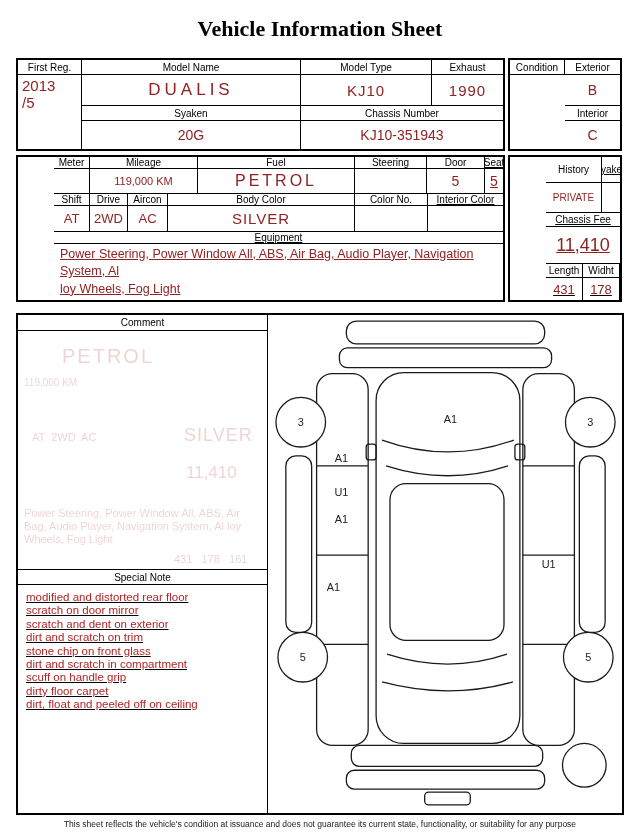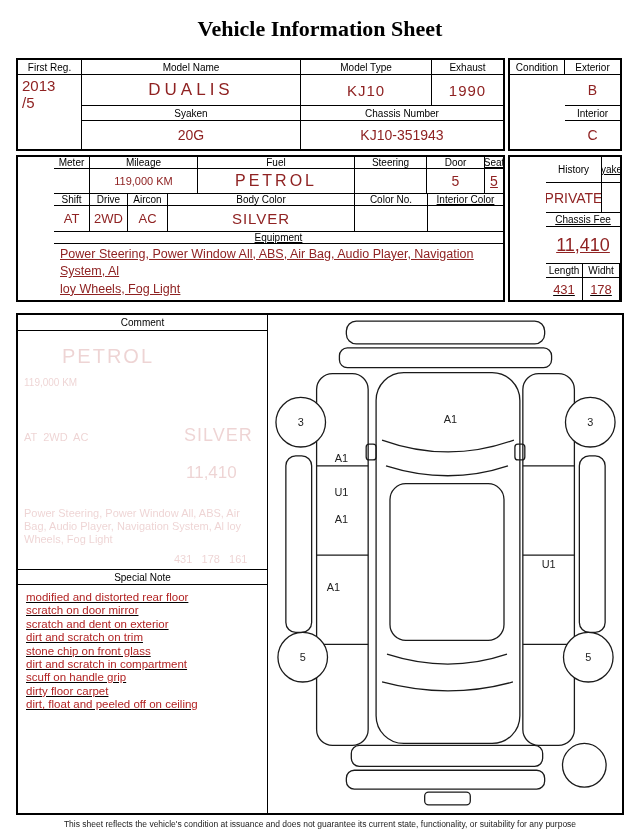--- a/index.html
+++ b/index.html
@@ -34,32 +34,32 @@
   .leftcol{width:250px;border-right:1px solid #000;display:flex;flex-direction:column;}
   .colhdr{height:16px;border-bottom:1px solid #000;display:flex;align-items:center;justify-content:center;font-size:10px;}
   .snhdr{border-top:1px solid #000;height:16px;}
   .commentbody{height:238px;position:relative;overflow:hidden;}
   .notes{padding:6px 4px 0 8px;}
   .note{font-size:11.5px;line-height:13.4px;color:#b32424;}
   .ghost{position:absolute;color:rgba(170,40,40,0.20);white-space:pre;}
   .g1{left:44px;top:14px;font-size:20px;letter-spacing:2px;}
   .g2{left:6px;top:46px;font-size:10px;}
   .g3{left:166px;top:94px;font-size:18px;letter-spacing:1px;}
-  .g4{left:6px;top:100px;font-size:11px;}
+  .g4{left:14px;top:100px;font-size:11px;}
   .g5{left:168px;top:132px;font-size:17px;}
   .g6{left:6px;top:176px;font-size:11px;line-height:13px;white-space:normal;width:238px;}
   .g7{left:156px;top:222px;font-size:11px;}
   .diagram{flex:1;position:relative;}
   .carsvg{position:absolute;left:2px;top:2px;width:351px;height:494px;}
   .footer{position:absolute;top:819px;left:0;width:100%;text-align:center;font-size:8.5px;color:#222;}
   
   .fs11{font-size:11px;} .fs13{font-size:13px;} .fs14{font-size:14px;}
   .fs15{font-size:15px;letter-spacing:1px;} .fs16{font-size:16px;letter-spacing:3px;}
   .fs17{font-size:17px;letter-spacing:4px;} .fs18{font-size:18px;} .fs20{font-size:20px;}
-  .fs10{font-size:14px;}
+  .fs10{font-size:10px;}
 </style>
 </head>
 <body>
 
 <div class="sheet">
 
   <div class="title">Vehicle Information Sheet</div>
 
   <div class="box gridA">
     <div class="cell lbl br bb" style="grid-area:1/1">First Reg.</div>

